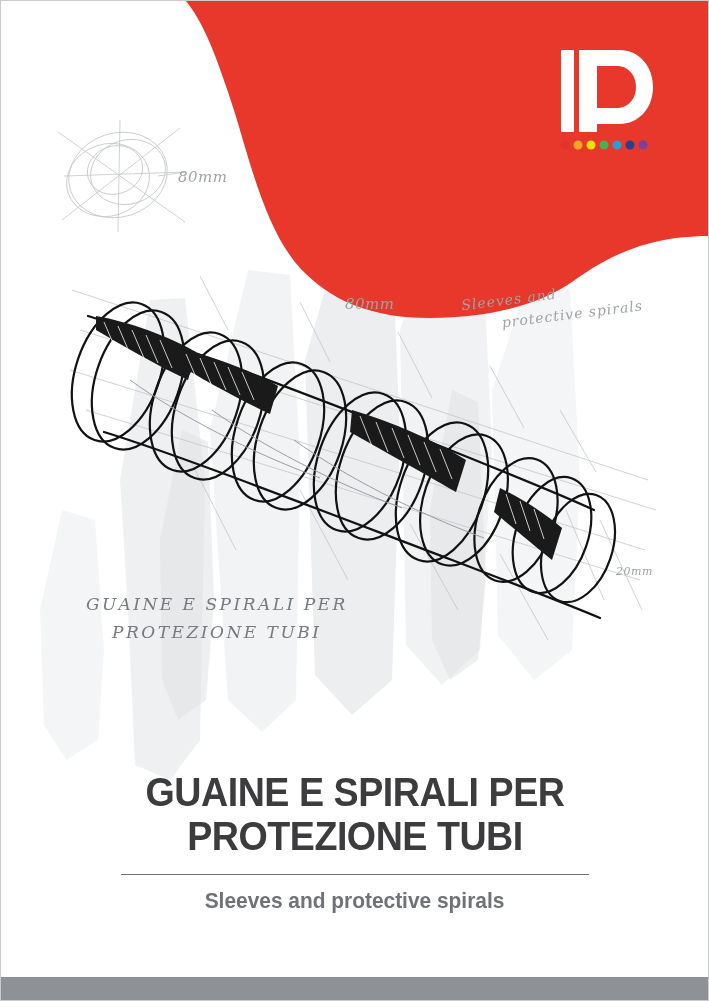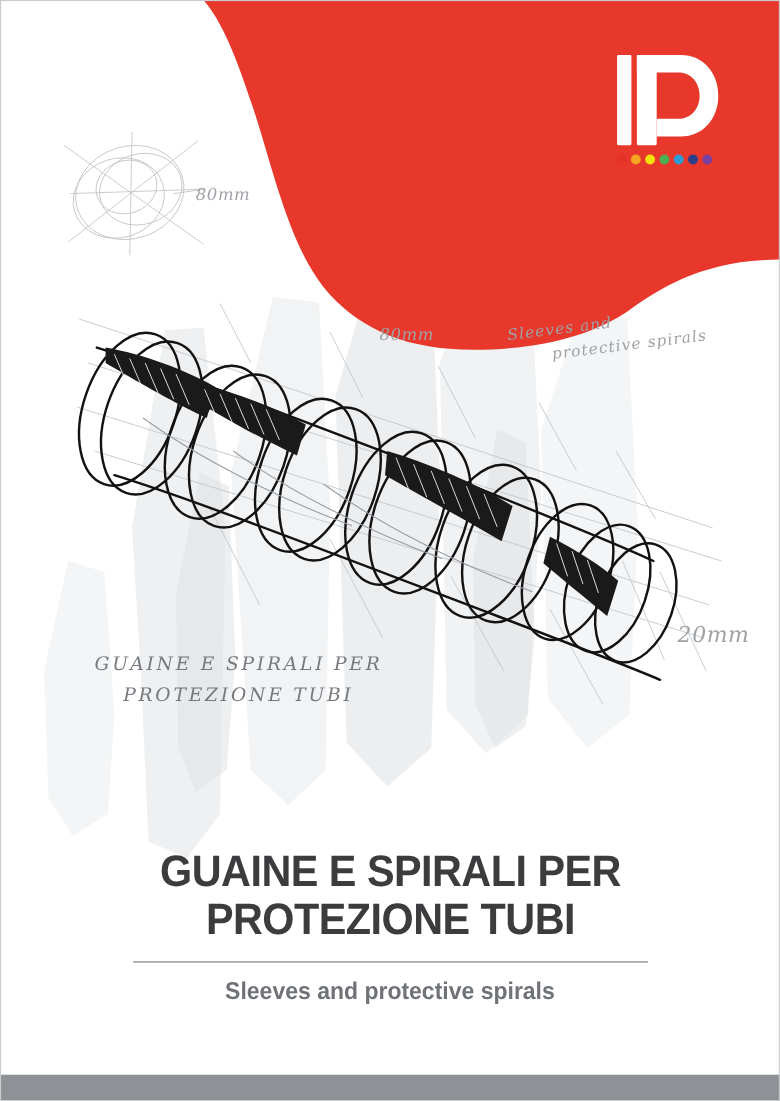--- a/index.html
+++ b/index.html
@@ -139,21 +139,21 @@
     font-size: 15px;
     letter-spacing: 0.5px;
   }
   #label-80-mid {
     left: 345px; top: 295px;
     font-size: 15px;
     letter-spacing: 0.5px;
   }
   #label-20 {
     left: 616px; top: 565px;
-    font-size: 20px;
+    font-size: 11px;
     letter-spacing: 0.5px;
   }
   #label-sleeves {
     left: 462px; top: 282px;
     font-size: 14px;
     letter-spacing: 1px;
     line-height: 22px;
     transform: rotate(-7deg);
     width: 200px;
     white-space: normal;

